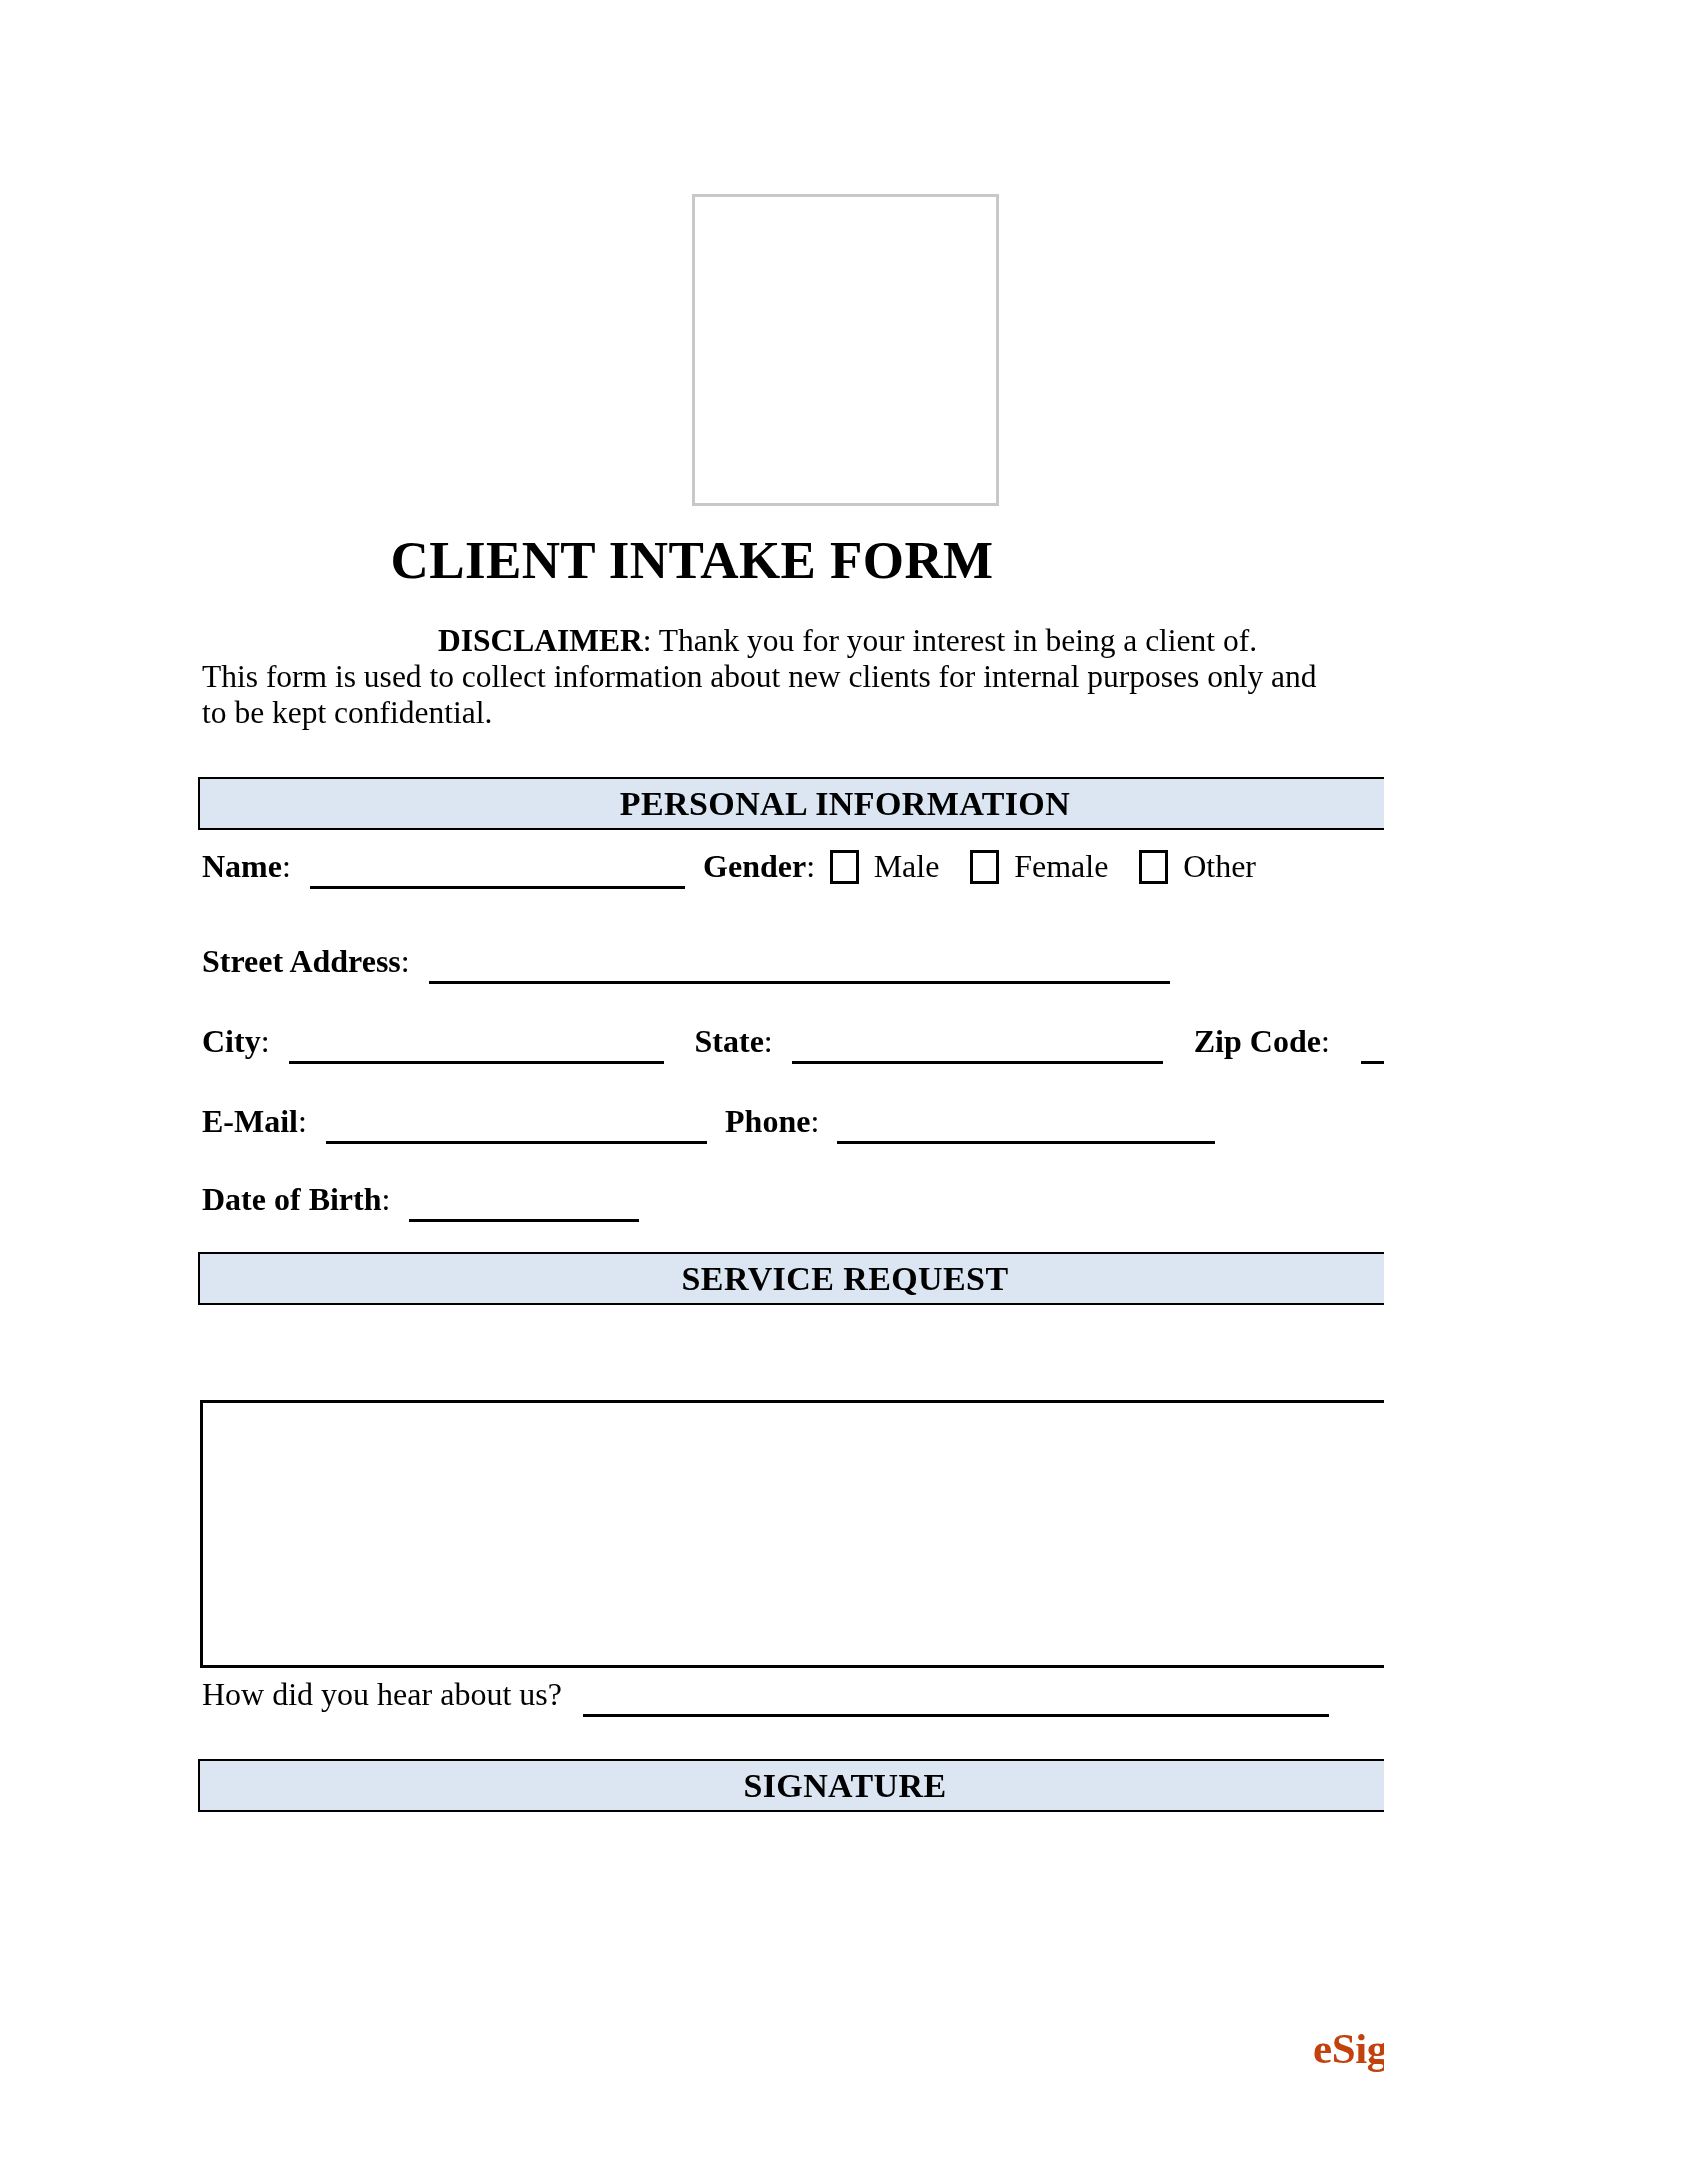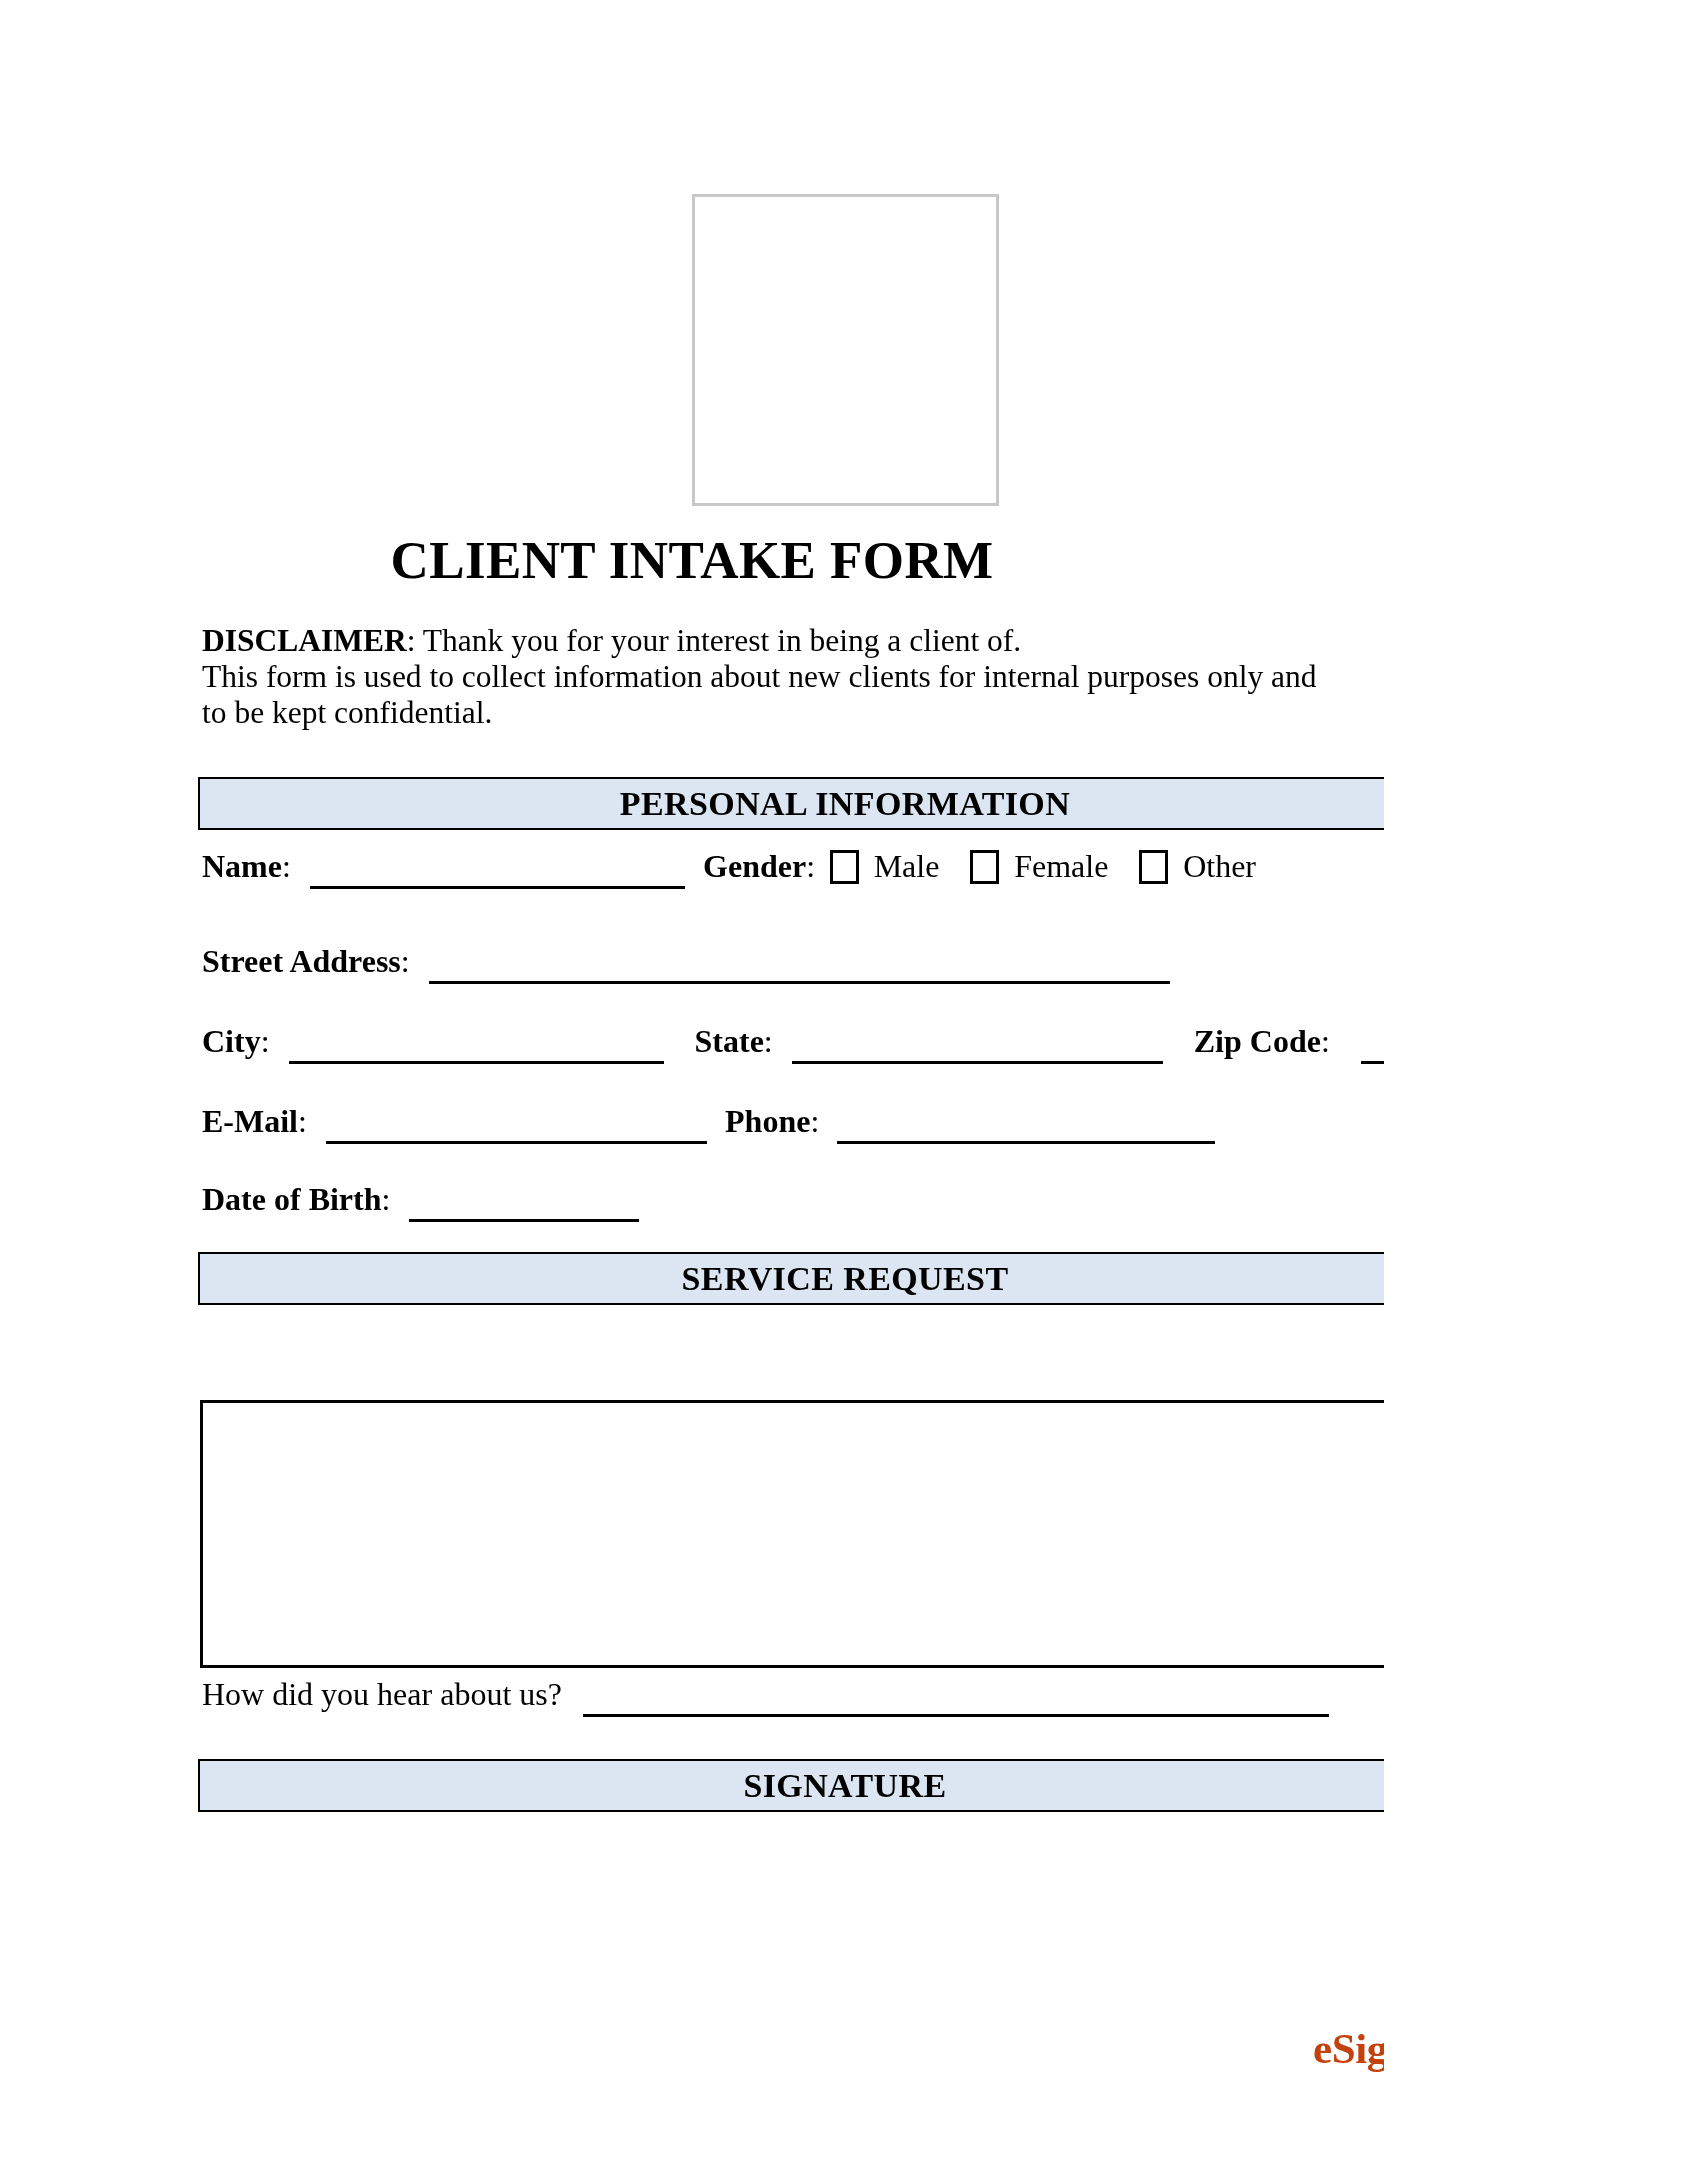--- a/index.html
+++ b/index.html
@@ -12,21 +12,21 @@
     border:3.4px solid #c6c8ca; box-sizing:border-box; background:#fff;
   }
   .title {
     position:absolute; left:0; top:530px; width:100%; text-align:center;
     font-size:53px; font-weight:bold; letter-spacing:0.4px;
   }
   .disclaimer {
     position:absolute; left:202px; top:623px; width:1291px;
     font-size:31.5px; line-height:36px;
   }
-  .disc-line1 { display:flex; justify-content:flex-start; }
+  .disc-line1 { display:flex; justify-content:center; }
   .bold { font-weight:bold; }
   .section-bar {
     position:absolute; left:198px; width:1294px; height:53px;
     background:#dce6f2; border:2.6px solid #000; box-sizing:border-box;
     display:flex; align-items:center; justify-content:center;
   }
   .section-bar span { font-size:34px; font-weight:bold; letter-spacing:0.4px; }
   .bar-personal  { top:777px; }
   .bar-service   { top:1252px; }
   .bar-signature { top:1759px; }

